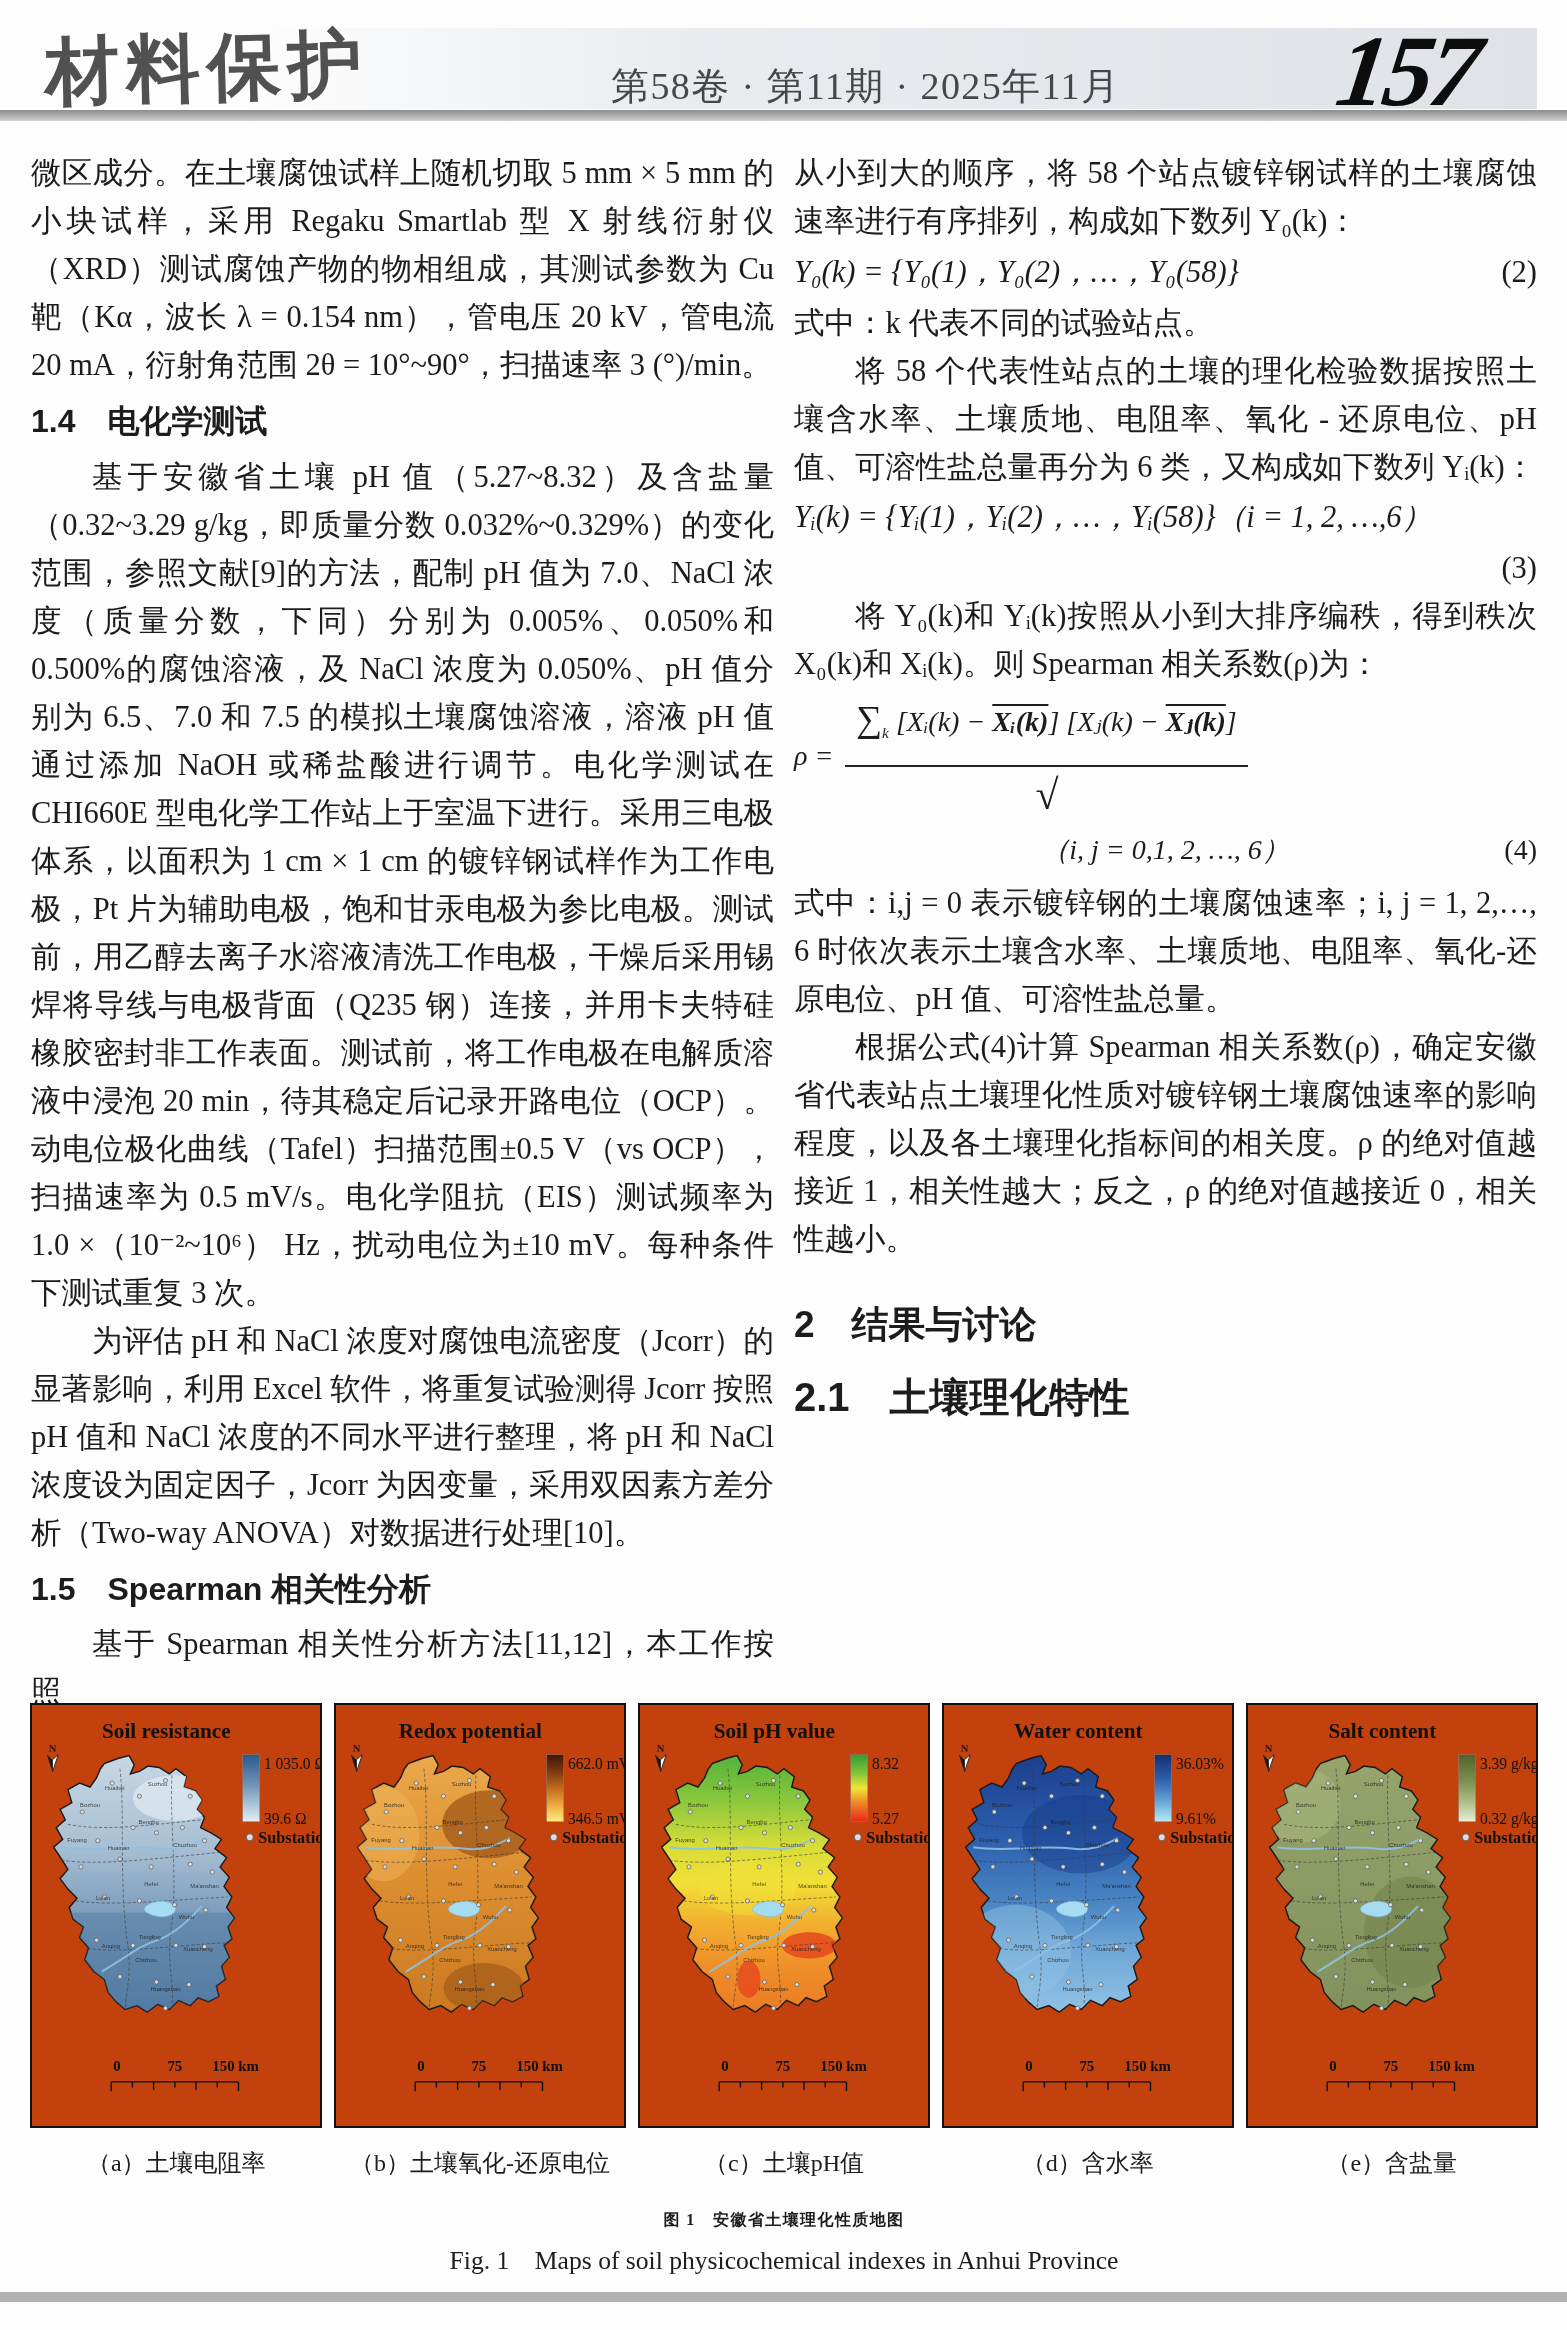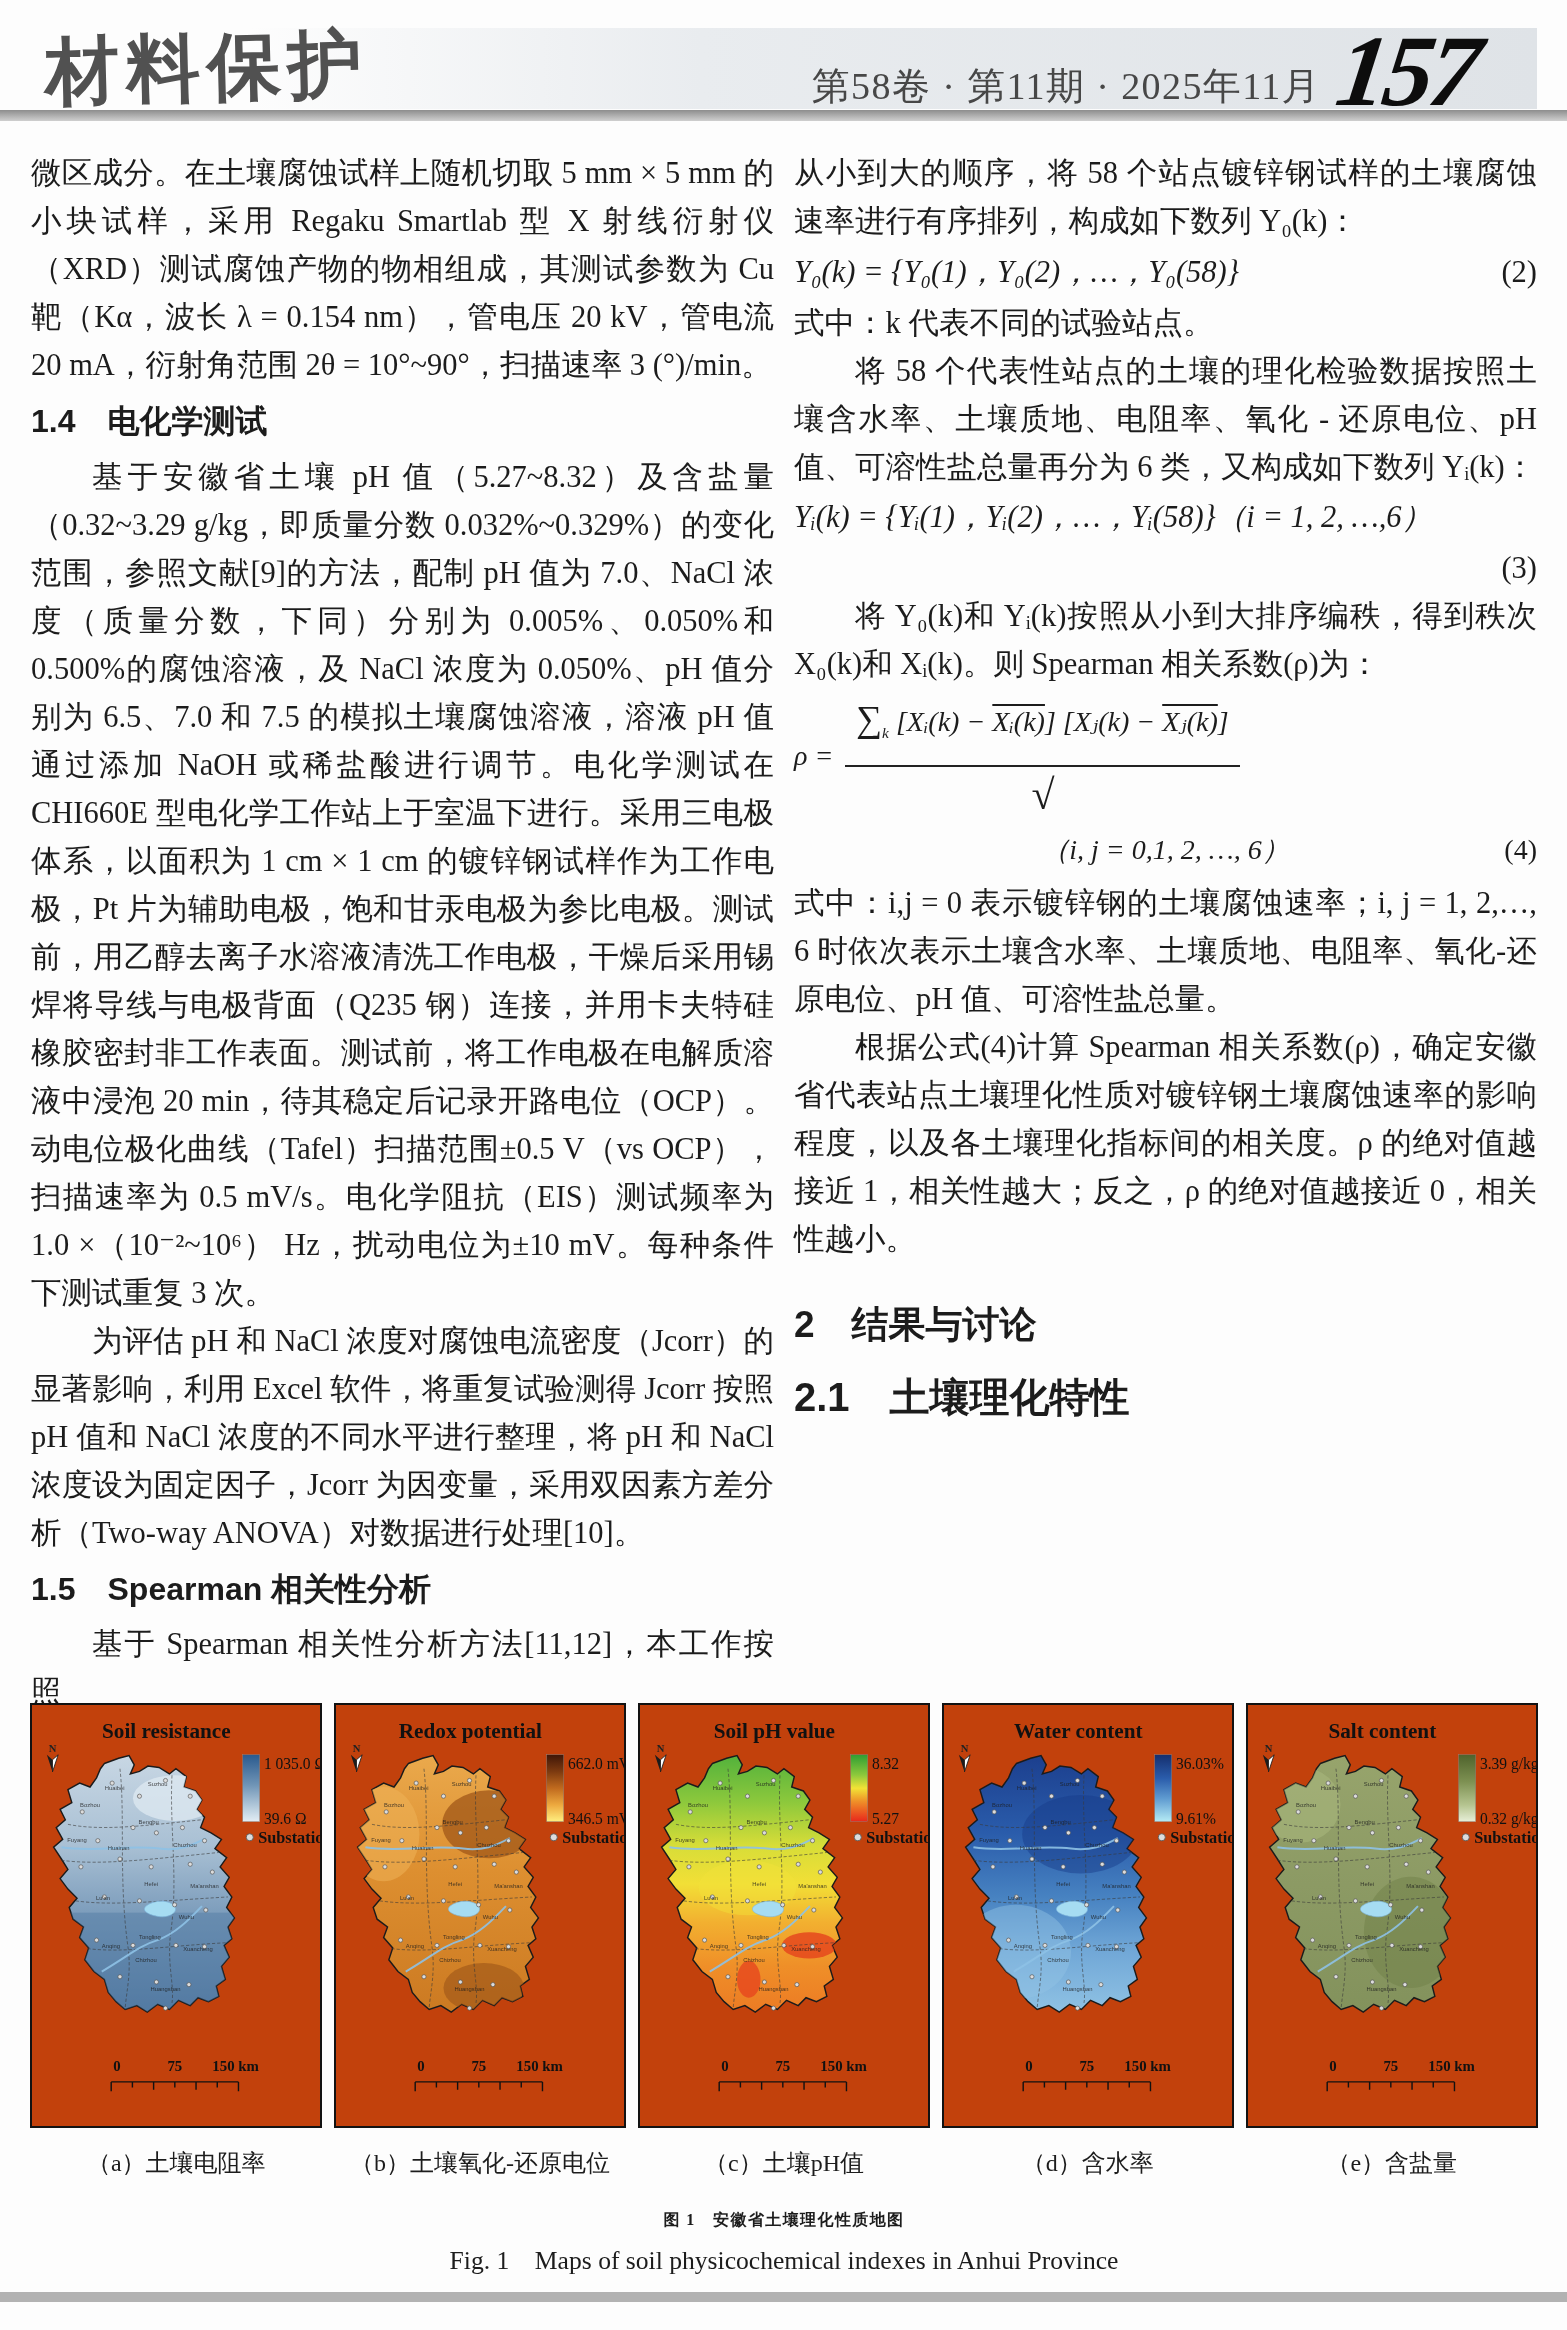--- a/index.html
+++ b/index.html
@@ -4,21 +4,21 @@
 <style>
   html,body { margin:0; padding:0; background:#e9e9e9; }
   .page { position:relative; width:1568px; height:2330px; margin:0 auto; background:#fdfdfd;
           font-family:"Liberation Serif","DejaVu Serif",serif; color:#1c1c1c; overflow:hidden; }
 
   
   .hdr-grad { position:absolute; left:250px; top:28px; width:1287px; height:81px;
               background:linear-gradient(90deg, rgba(244,245,246,0) 0%, #e9ecef 35%, #dfe3e7 100%); }
   .logo { position:absolute; left:45px; top:18.5px; font-size:74px; font-weight:900; color:#515151;
           letter-spacing:7px; transform:rotate(-1.5deg); }
-  .issue { position:absolute; left:611px; top:61px; width:710px; text-align:right;
+  .issue { position:absolute; left:611px; top:61px; width:710px; text-align:left;
            font-size:38px; color:#474747; letter-spacing:1.4px; }
   .pageno { position:absolute; left:1338px; top:12.8px; font-size:101px; font-weight:900;
             font-style:italic; transform:skewX(-8deg); color:#0d0d0d; letter-spacing:-4.3px; }
   .hdr-rule { position:absolute; left:0; top:110px; width:1568px; height:11.4px;
               background:linear-gradient(180deg,#8d8d8d 0%,#b5b5b5 60%,#cfcfcf 100%); }
 
   
   .col { position:absolute; top:149px; width:743px; font-size:30.5px; line-height:48px;
          text-align:justify; text-justify:inter-ideograph; }
   .col-left  { left:31px; }
@@ -39,21 +39,21 @@
   .eq4 { font-style:italic; margin:7px 0 4.3px; font-size:28px; }
   .eq4-main { display:flex; align-items:center; }
   .eq4 .rho { margin-right:11.4px; }
   .frac { display:inline-flex; flex-direction:column; align-items:center; }
   .fnum { border-bottom:2.1px solid #222; padding:0 11.4px 8.5px; white-space:nowrap; }
   .fden { display:inline-flex; align-items:flex-start; padding-top:7px; white-space:nowrap; }
   .rad { font-size:1.5em; line-height:1; font-style:normal; margin-right:-1.4px; }
   .rootbody { border-top:2.1px solid #222; padding-top:4.3px; }
   .sum { font-size:1.3em; font-style:normal; }
   .eq4 sub { font-size:.55em; }
-  .ov { text-decoration:overline; text-decoration-thickness:1.8px; }
+  .ov { text-decoration:overline; text-decoration-thickness:1.8px;font-weight:bold; }
   .eq4-cond { position:relative; text-align:center; margin-top:10px; }
   .eq4-cond .eq-num { position:absolute; right:0; top:0; font-style:normal; }
 
   
   .figure { position:absolute; left:30px; top:1703px; width:1508px; }
   .panels { display:flex; gap:11.4px; }
   .panel-col { flex:1; min-width:0; }
   .panel-box { border:2.8px solid #121212; height:425px; background:#c2410c; box-sizing:border-box; }
   .panel-box svg { display:block; width:100%; height:100%; }
   .panel-cap { text-align:center; font-size:24px; margin-top:18.5px; }

